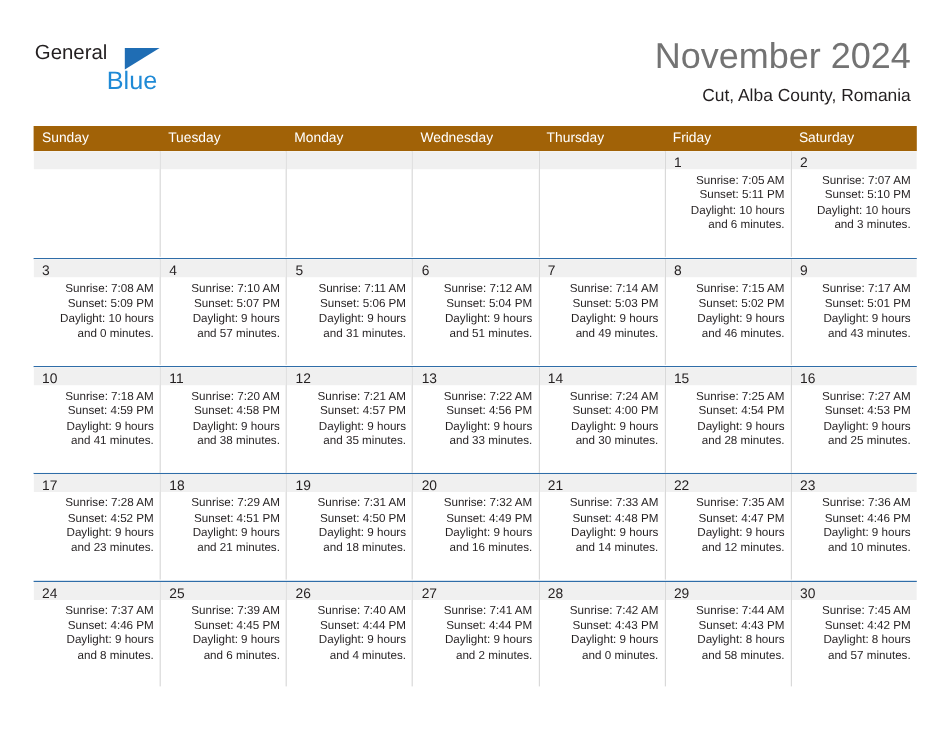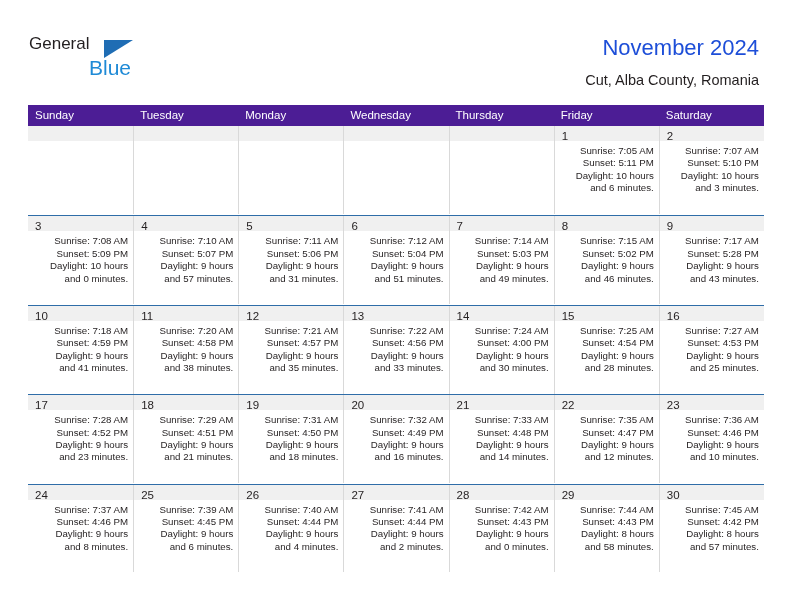--- a/index.html
+++ b/index.html
@@ -62,22 +62,22 @@
     color: #1f8ad6;
     font-family: "Liberation Sans", sans-serif;
   }
   .title-block {
     position: absolute;
     right: 33px;
     top: 32px;
     text-align: right;
   }
   .cal-title {
-    font-size: 22px;
-    color: #1d4ed8;
+    font-size: 30px;
+    color: #737373;
     line-height: 32px;
     white-space: nowrap;
     font-weight: normal;
   }
   .cal-subtitle {
     font-size: 14.5px;
     color: #231f20;
     line-height: 20px;
     margin-top: 6px;
     white-space: nowrap;
@@ -87,21 +87,21 @@
   .calendar {
     position: absolute;
     left: 28px;
     top: 105px;
     width: 736px;
   }
   .dow-row {
     display: flex;
     width: 736px;
     height: 21px;
-    background: #4c1d95;
+    background: #a16207;
   }
   .dow-cell {
     width: 105.14px;
     height: 21px;
     box-sizing: border-box;
     padding-left: 7px;
     color: #ffffff;
     font-size: 11.5px;
     line-height: 21px;
     white-space: nowrap;
@@ -270,21 +270,21 @@
               <div>Sunrise: 7:15 AM</div>
               <div>Sunset: 5:02 PM</div>
               <div>Daylight: 9 hours</div>
               <div>and 46 minutes.</div>
             </div>
           </div>
           <div class="day-cell">
             <div class="band"><span class="daynum">9</span></div>
             <div class="info">
               <div>Sunrise: 7:17 AM</div>
-              <div>Sunset: 5:28 PM</div>
+              <div>Sunset: 5:01 PM</div>
               <div>Daylight: 9 hours</div>
               <div>and 43 minutes.</div>
             </div>
           </div>
         </div>
         <div class="week-row">
           <div class="day-cell">
             <div class="band"><span class="daynum">10</span></div>
             <div class="info">
               <div>Sunrise: 7:18 AM</div>

